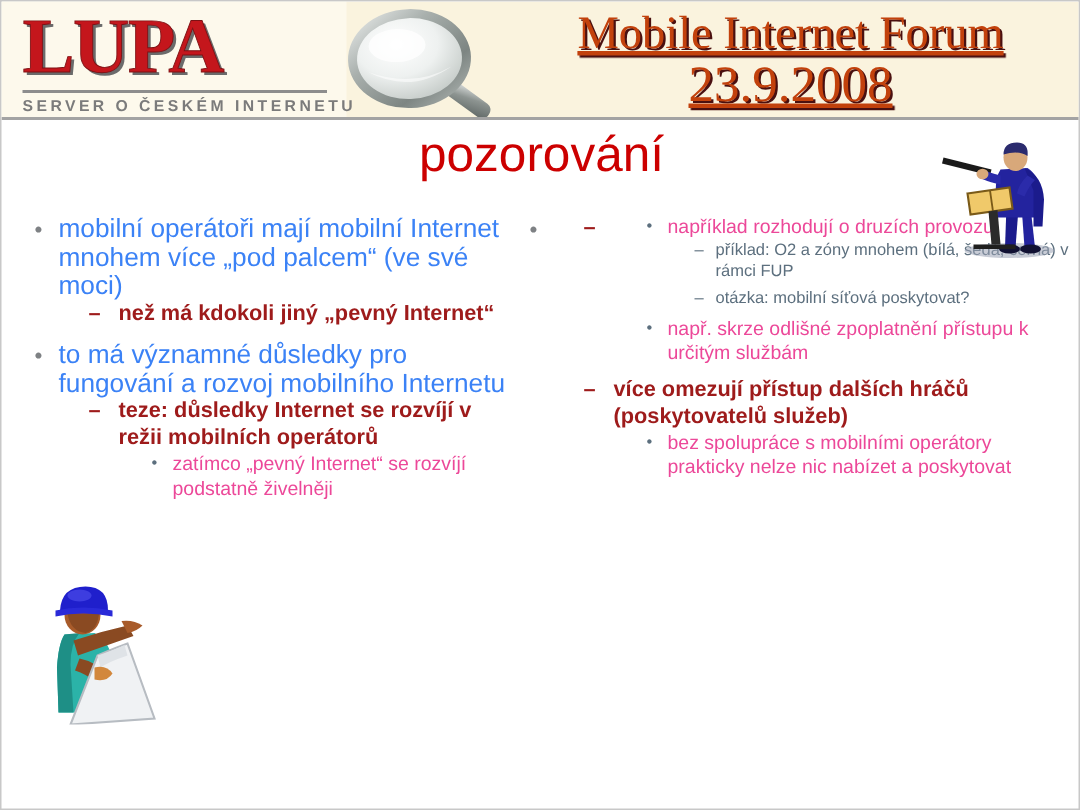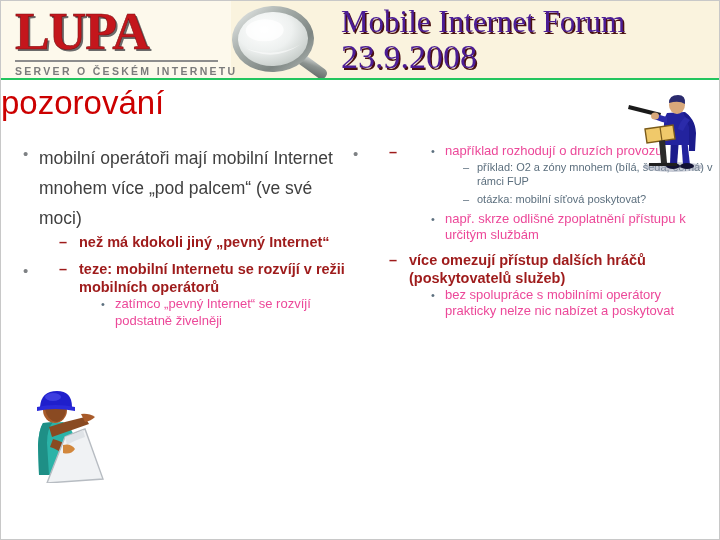--- a/index.html
+++ b/index.html
@@ -20,21 +20,21 @@
     border: 1px solid #c8c8c8;
   }
 
   
   #header {
     position: absolute;
     left: 0; top: 0;
     width: 720px;
     height: 79px;
     background: #faf3de;
-    border-bottom: 2px solid #22c55e;
+    border-bottom: 2px solid #a3a3a3;
     box-sizing: border-box;
     overflow: hidden;
   }
   #header-left-fill {
     position: absolute;
     left: 0; top: 0;
     width: 230px; height: 77px;
     background: #fdf9ec;
   }
 
@@ -80,40 +80,43 @@
     width: 120px;
     height: 78px;
   }
 
   
   #header-title {
     position: absolute;
     left: 340px;
     top: 3px;
     width: 372px;
+    text-align: center;
     font-family: "Liberation Serif", serif;
-    color: #4c1d95;
+    color: #c2410c;
     text-shadow: 1.5px 1.5px 0 #4a1010;
+    text-decoration: underline;
   }
   #header-title .line1 {
     font-size: 31px;
     line-height: 36px;
     white-space: nowrap;
   }
   #header-title .line2 {
     font-size: 34px;
     line-height: 33px;
   }
 
   
   #slide-title {
     position: absolute;
     left: 0;
     top: 82px;
     width: 720px;
+    text-align: center;
     font-size: 33px;
     line-height: 40px;
     color: #cc0000;
     font-family: "Liberation Sans", sans-serif;
   }
 
   
   .column {
     position: absolute;
     top: 142px;
@@ -135,21 +138,21 @@
   li.item > .bullet {
     position: absolute;
     left: 0;
     top: 0;
     display: block;
     text-align: left;
   }
 
   
   .l1 > li.item            { padding-left: 24px; margin-bottom: 9px; }
-  .l1 > li.item > .btext   { font-size: 17.5px; line-height: 30px; color: #404040; }
+  .l1 > li.item > .btext   { font-size: 17.5px; line-height: 19px; color: #3b82f6; }
   .l1 > li.item > .bullet  { font-size: 15px; line-height: 21.5px; color: #7e8184; left: 8px; }
 
   
   .l2 { margin-top: 6px; }
   .l2 > li.item            { padding-left: 24px; margin-bottom: 7px; margin-left: 16px; }
   .l2 > li.item > .btext   { font-size: 14.5px; line-height: 18px; color: #9e1b1b; font-weight: bold; }
   .l2 > li.item > .bullet  { font-size: 14.5px; line-height: 18px; color: #9e1b1b; font-weight: bold; left: 4px; }
 
   
   .l3 { margin-top: 4px; }
@@ -240,24 +243,25 @@
         <ul class="lvl l2">
           <li class="item">
             <span class="bullet">–</span>
             <span class="btext">než má kdokoli jiný „pevný Internet“</span>
           </li>
         </ul>
       </li>
 
       <li class="item">
         <span class="bullet">•</span>
+        <span class="btext">to má významné důsledky pro fungování a rozvoj mobilního Internetu</span>
         <ul class="lvl l2">
           <li class="item">
             <span class="bullet">–</span>
-            <span class="btext">teze: mobilní Internetu  se rozvíjí v režii mobilních operátorů</span>
+            <span class="btext">teze: důsledky Internet  se rozvíjí v režii mobilních operátorů</span>
             <ul class="lvl l3">
               <li class="item">
                 <span class="bullet">•</span>
                 <span class="btext">zatímco „pevný Internet“ se rozvíjí podstatně živelněji</span>
               </li>
             </ul>
           </li>
         </ul>
       </li>
 

